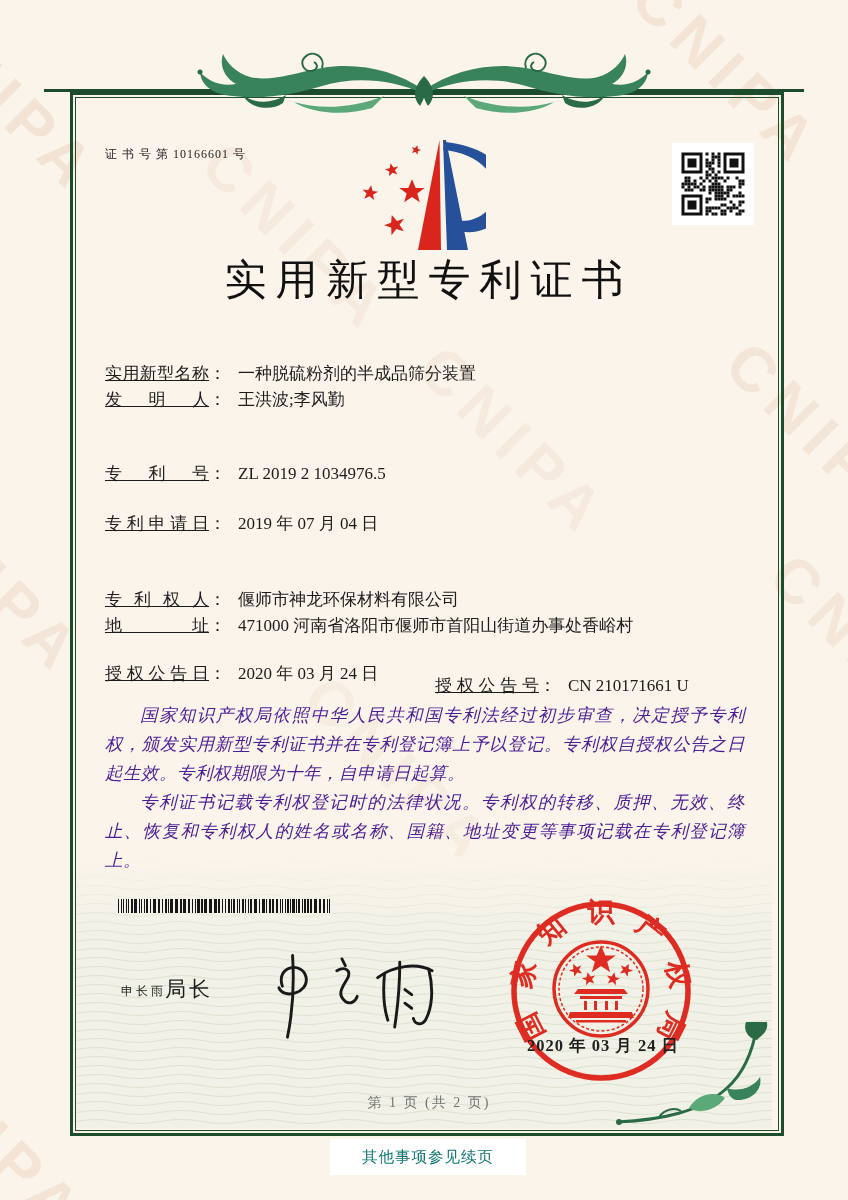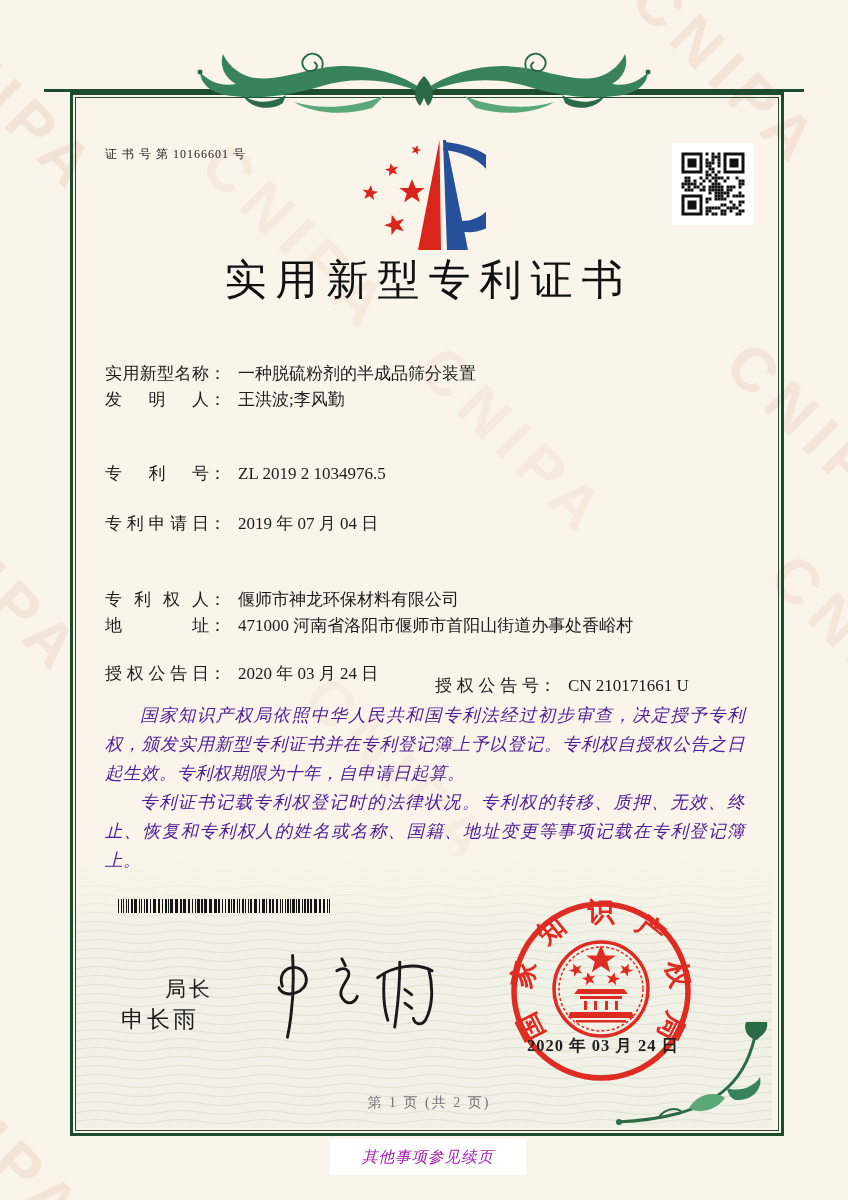--- a/index.html
+++ b/index.html
@@ -20,35 +20,35 @@
   .ornament-top{position:absolute;left:189px;top:50px;z-index:5;}
   .ornament-corner{position:absolute;left:615px;top:1022px;z-index:5;}
   
   .content{position:absolute;inset:0;z-index:4;}
   .cert-no{position:absolute;left:105px;top:146px;font-size:12px;letter-spacing:1px;}
   .logo{position:absolute;left:352px;top:138px;}
   .qr{position:absolute;left:672px;top:143px;width:82px;height:82px;background:#fff;}
   .title{position:absolute;left:0;top:252px;width:100%;text-align:center;
          font-size:42px;font-weight:normal;letter-spacing:9px;text-indent:9px;color:#111;}
   .frow{position:absolute;left:105px;width:660px;font-size:17px;line-height:24px;}
-  .flabel{display:inline-block;width:104px;text-align:justify;text-align-last:justify;vertical-align:top;}
+  .flabel{display:inline-block;width:104px;text-align:justify;text-align-last:justify;vertical-align:top;text-decoration:underline;}
   .fval{margin-left:12px;margin-top:16px;}
   .grant2{position:absolute;left:330px;top:12px;}
   .bodyp{position:absolute;left:105px;width:640px;font-size:17.5px;line-height:29px;
          text-align:justify;text-indent:2em;font-style:italic;letter-spacing:.5px;color:#4c1d95;}
   .barcode{position:absolute;left:118px;top:899px;z-index:4;}
   .sig-title{position:absolute;left:121px;top:975px;font-size:21px;letter-spacing:3px;margin-left:44px;}
-  .sig-name{position:absolute;left:121px;top:1004px;font-size:23px;letter-spacing:3px;}
+  .sig-name{position:absolute;left:121px;top:983px;font-size:12px;letter-spacing:3px;}
   .signature{position:absolute;left:250px;top:948px;z-index:5;}
   .seal{position:absolute;left:506px;top:896px;z-index:6;opacity:.95;}
   .footer{position:absolute;left:5px;top:1094px;width:100%;text-align:center;
           font-size:14px;letter-spacing:2px;color:#737373;}
   .note{position:absolute;left:330px;top:1139px;width:196px;height:36px;background:#ffffff;
         z-index:4;display:flex;align-items:center;justify-content:center;
-        font-style:italic;font-size:15.5px;letter-spacing:1px;color:#a21caf;}
+        font-size:15.5px;letter-spacing:1px;color:#0f766e;}
 </style>
 </head>
 <body>
 
 <div class="page">
 
   <div class="wm" style="left:-55px;top:-12px;opacity:.6">CNIPA</div>
   <div class="wm" style="left:668px;top:-38px;opacity:.55">CNIPA</div>
   <div class="wm" style="left:238px;top:128px;opacity:.33">CNIPA</div>
   <div class="wm" style="left:455px;top:332px;opacity:.33">CNIPA</div>

